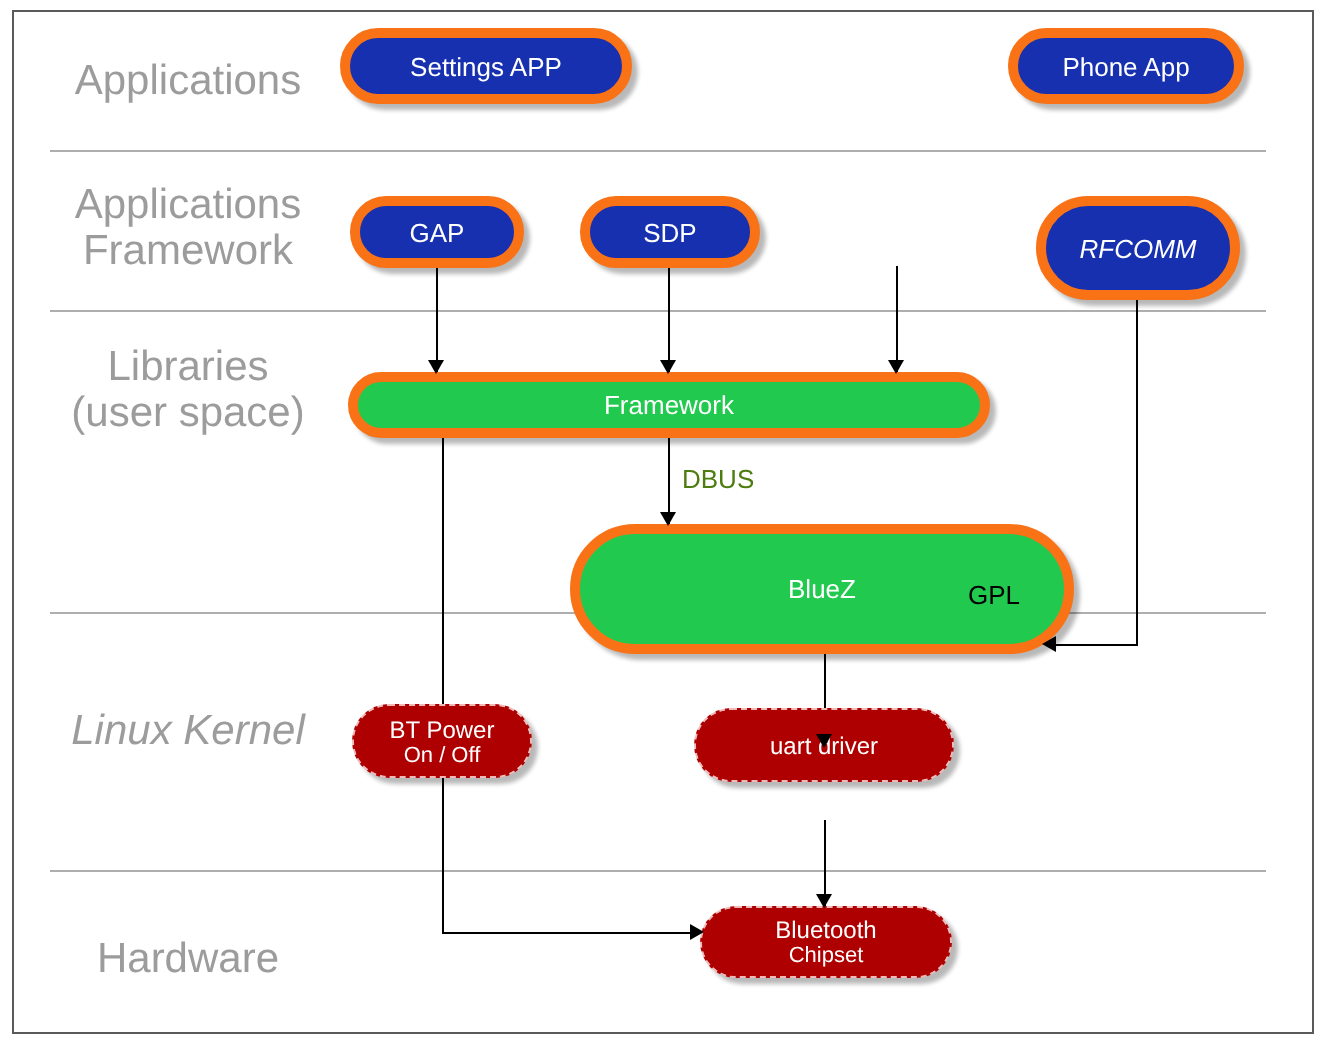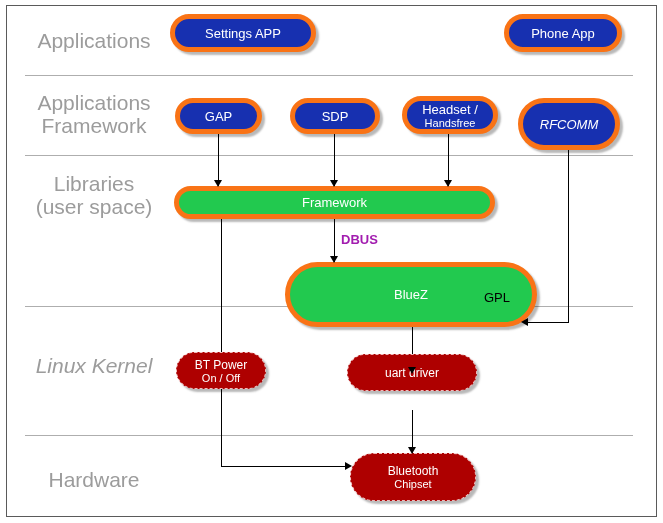--- a/index.html
+++ b/index.html
@@ -81,26 +81,25 @@
   }
   .arrow-right{
     position:absolute;width:0;height:0;
     border-top:4px solid transparent;
     border-bottom:4px solid transparent;
     border-left:7px solid #000000;
     z-index:4;
   }
   .edge-label{
     position:absolute;
-    color:#a21caf;
+    color:#4d7c0f;
     font-size:13px;
     z-index:4;
     background:#ffffff;
     padding:0 1px;
-    font-weight:bold;
   }
 </style>
 </head>
 <body>
 
 <div id="canvas">
 
   <div class="frame"></div>
 
   <div class="divider" style="left:25px;top:75px;width:608px;"></div>
@@ -156,24 +155,20 @@
   </div>
 
   <div class="node blue" style="left:175px;top:98px;width:87px;height:36px;">
     <span class="l1">GAP</span>
   </div>
 
   <div class="node blue" style="left:290px;top:98px;width:90px;height:36px;">
     <span class="l1">SDP</span>
   </div>
 
-  <div class="node blue" style="left:402px;top:96px;width:96px;height:38px;">
-    <span class="l1">Headset /</span>
-    <span class="l2">Handsfree</span>
-  </div>
 
   <div class="node blue" style="left:518px;top:98px;width:102px;height:52px;font-style:italic;">
     <span class="l1">RFCOMM</span>
   </div>
 
   <div class="node green" style="left:174px;top:186px;width:321px;height:33px;">
     <span class="l1">Framework</span>
   </div>
 
   <div class="node green" style="left:285px;top:262px;width:252px;height:65px;">
@@ -183,18 +178,18 @@
 
   <div class="node red" style="left:176px;top:352px;width:90px;height:37px;">
     <span class="l1">BT Power</span>
     <span class="l2">On / Off</span>
   </div>
 
   <div class="node red" style="left:347px;top:354px;width:130px;height:37px;text-align:right;">
     <span class="l1">uart driver</span>
   </div>
 
-  <div class="node red" style="left:350px;top:453px;width:126px;height:48px;">
+  <div class="node red" style="left:350px;top:453px;width:126px;height:36px;">
     <span class="l1">Bluetooth</span>
     <span class="l2">Chipset</span>
   </div>
 
 </div>
 
 </body></html>

